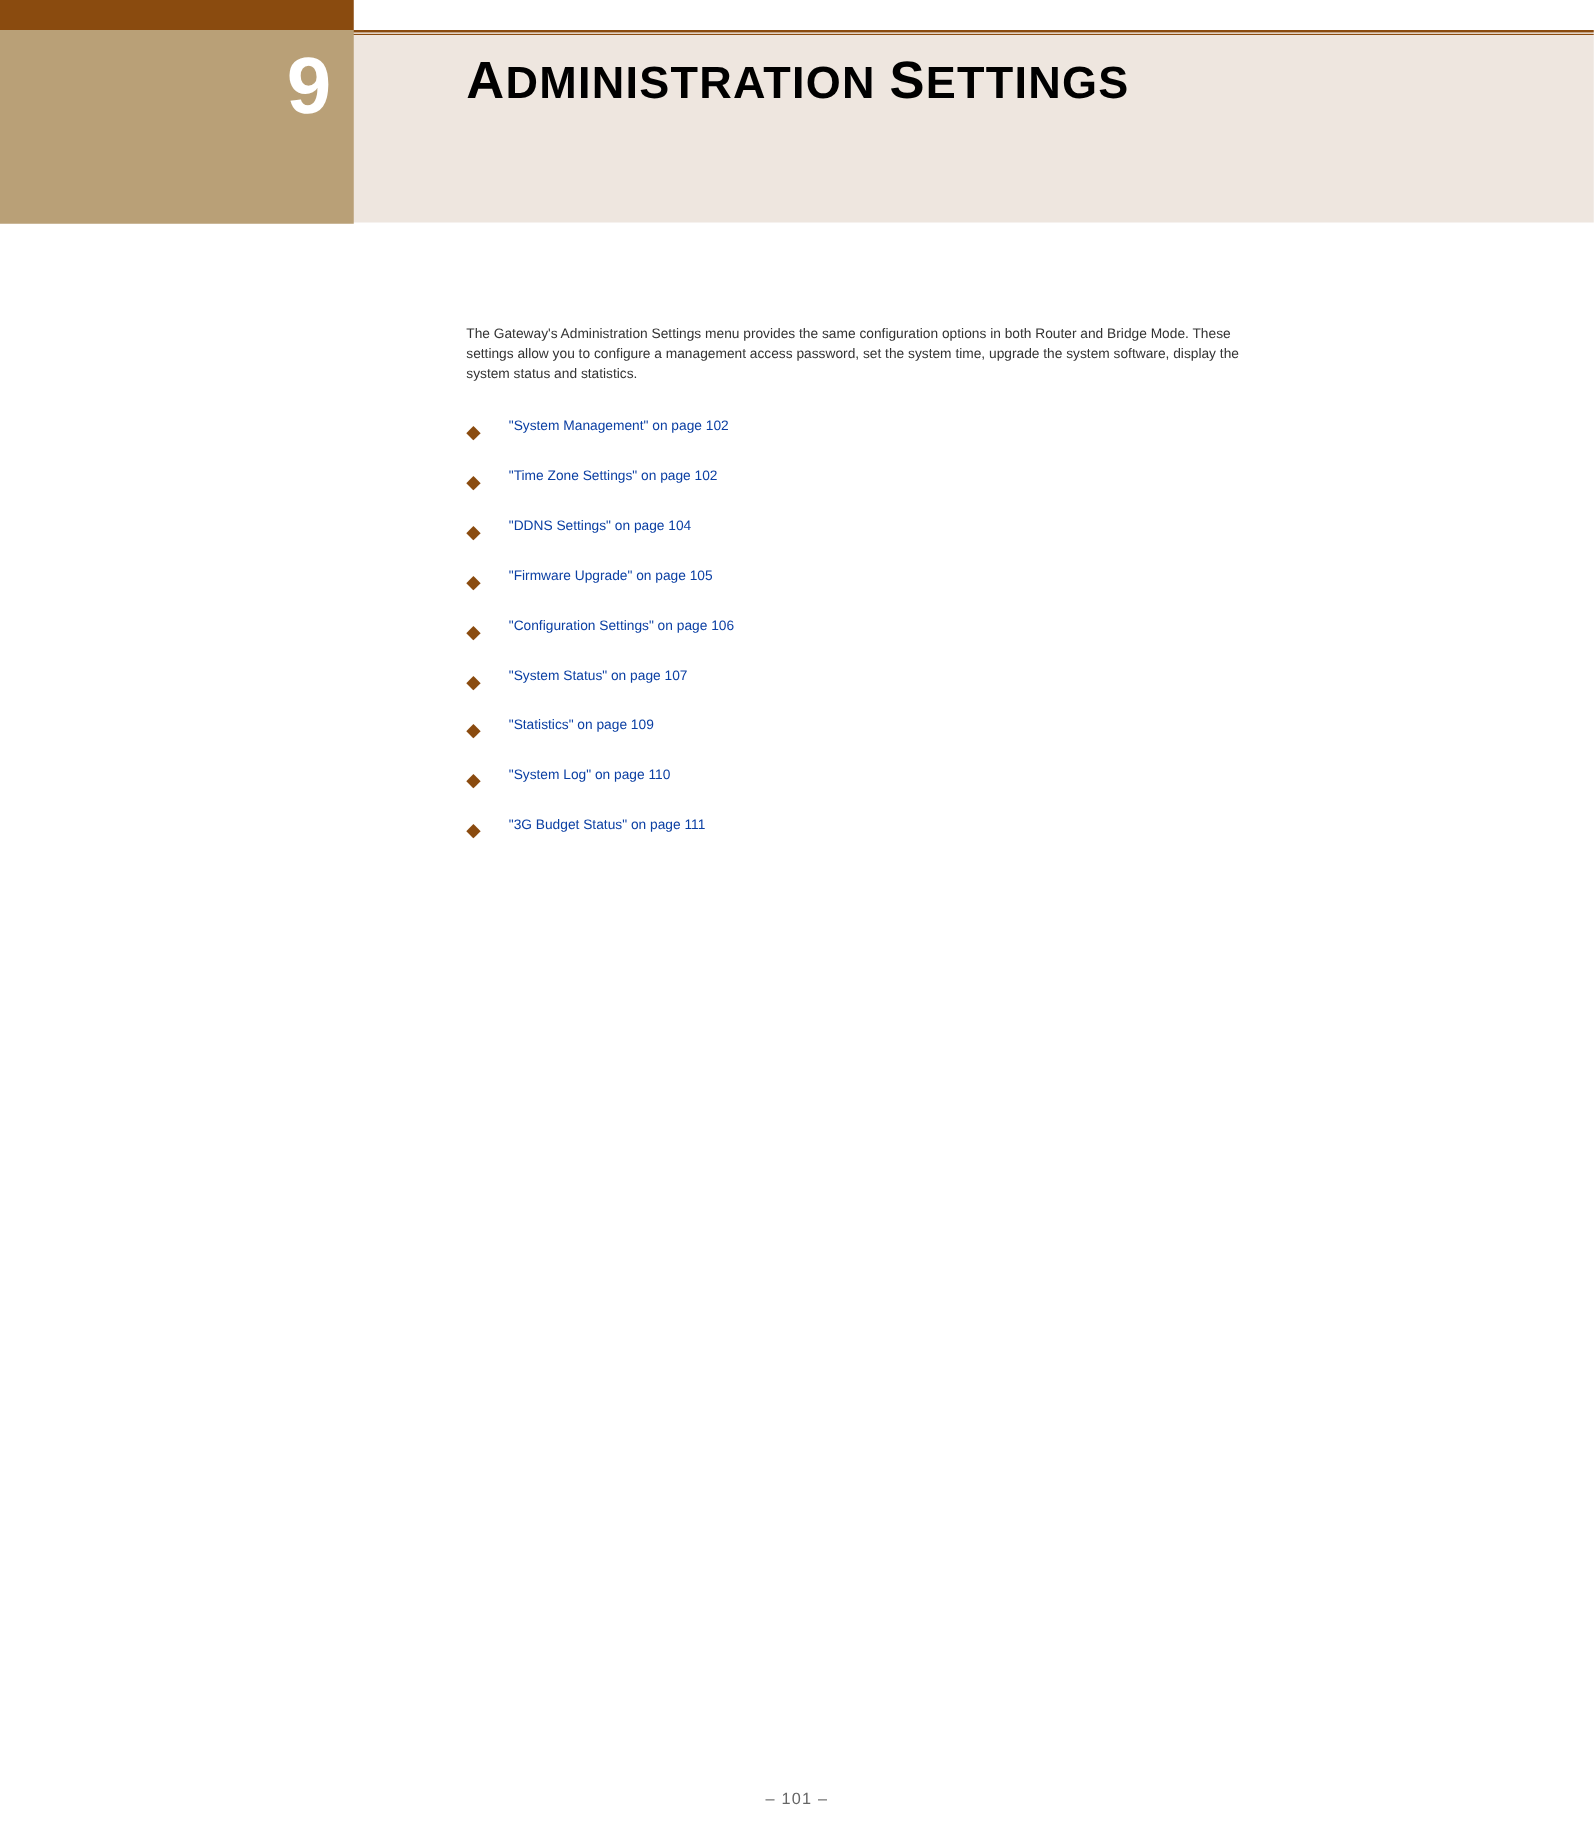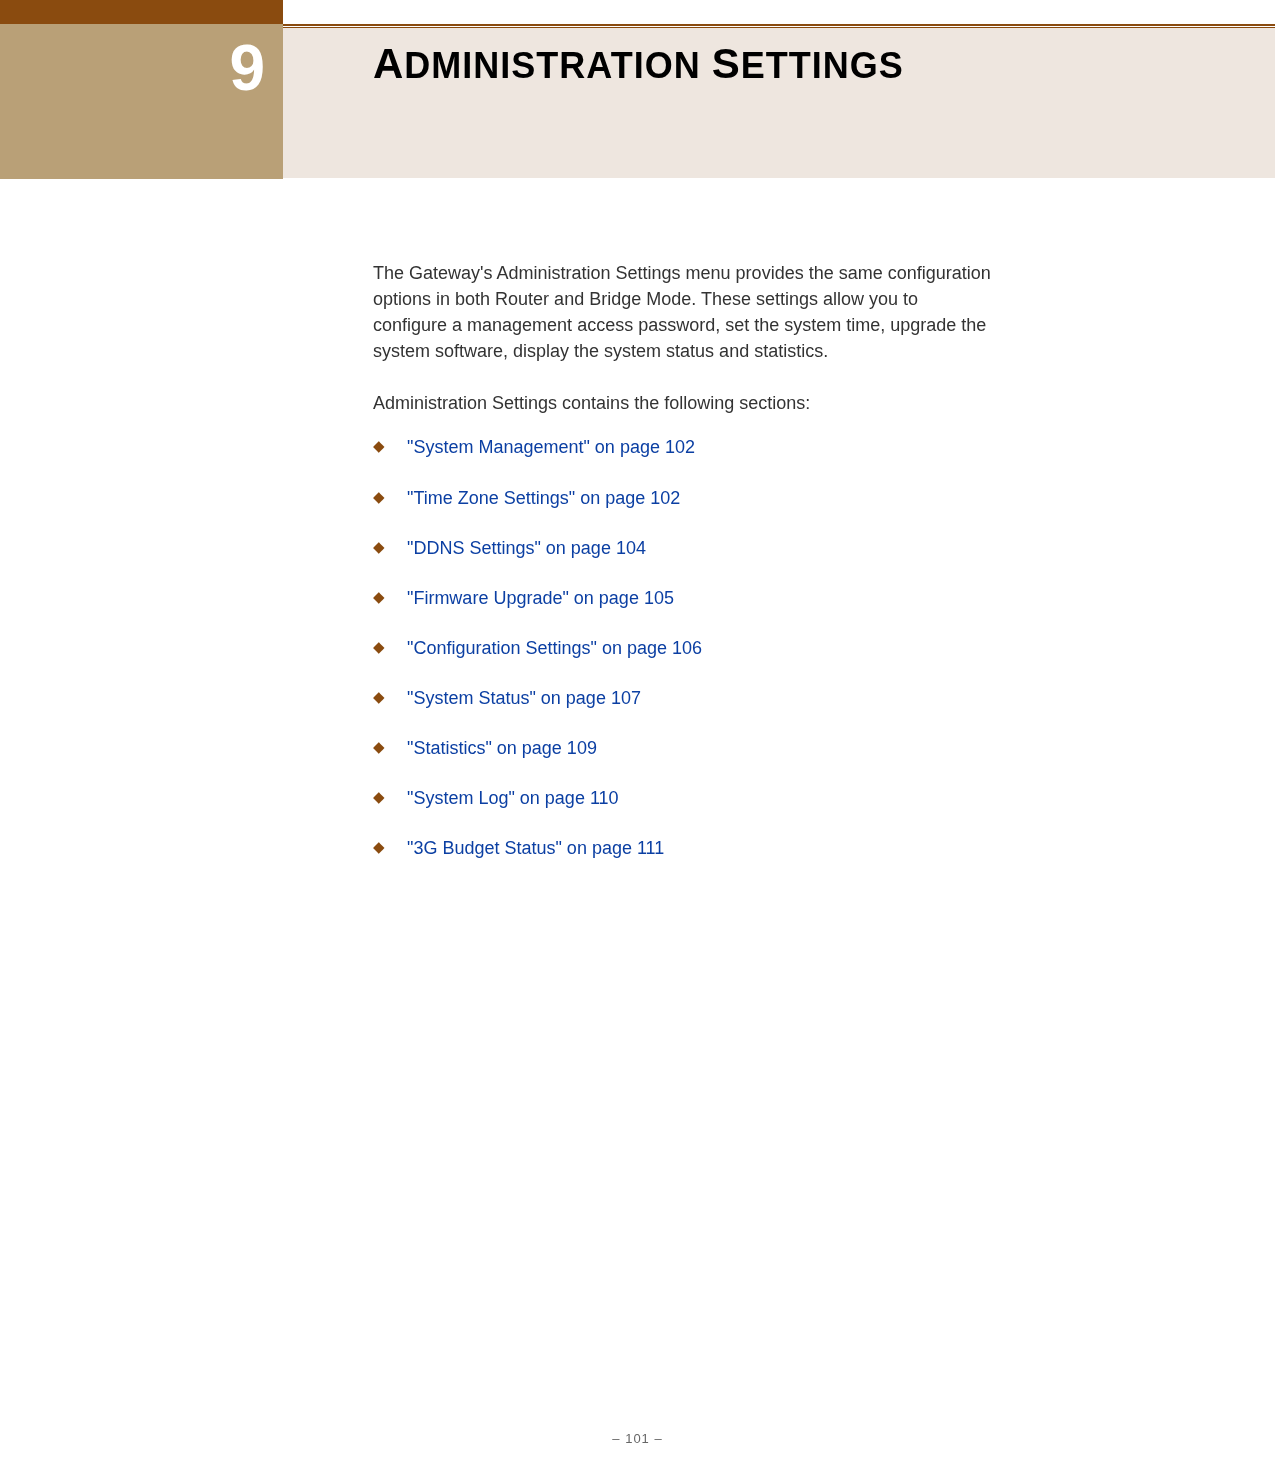--- a/index.html
+++ b/index.html
@@ -72,21 +72,21 @@
     letter-spacing: 1px;
   }
   .chapter-title .cap {
     font-size: 42px;
   }
   .content {
     position: absolute;
     top: 260px;
     left: 373px;
     width: 620px;
-    font-size: 18px;
+    font-size: 11px;
     line-height: 1.45;
     color: #333;
   }
   .intro-para {
     margin-bottom: 26px;
   }
   .section-heading {
     margin-bottom: 18px;
   }
   .toc-list {
@@ -132,21 +132,20 @@
   <span class="chapter-number">9</span>
 </div>
 
 <div class="chapter-title">
   <span class="cap">A</span><span>DMINISTRATION</span>
   <span class="cap">S</span><span>ETTINGS</span>
 </div>
 
 <div class="content">
   <p class="intro-para">The Gateway's Administration Settings menu provides the same configuration options in both Router and Bridge Mode. These settings allow you to configure a management access password, set the system time, upgrade the system software, display the system status and statistics.</p>
-  <p class="section-heading">Administration Settings contains the following sections:</p>
   <ul class="toc-list">
     <li><a href="#">"System Management" on page 102</a></li>
     <li><a href="#">"Time Zone Settings" on page 102</a></li>
     <li><a href="#">"DDNS Settings" on page 104</a></li>
     <li><a href="#">"Firmware Upgrade" on page 105</a></li>
     <li><a href="#">"Configuration Settings" on page 106</a></li>
     <li><a href="#">"System Status" on page 107</a></li>
     <li><a href="#">"Statistics" on page 109</a></li>
     <li><a href="#">"System Log" on page 110</a></li>
     <li><a href="#">"3G Budget Status" on page 111</a></li>

